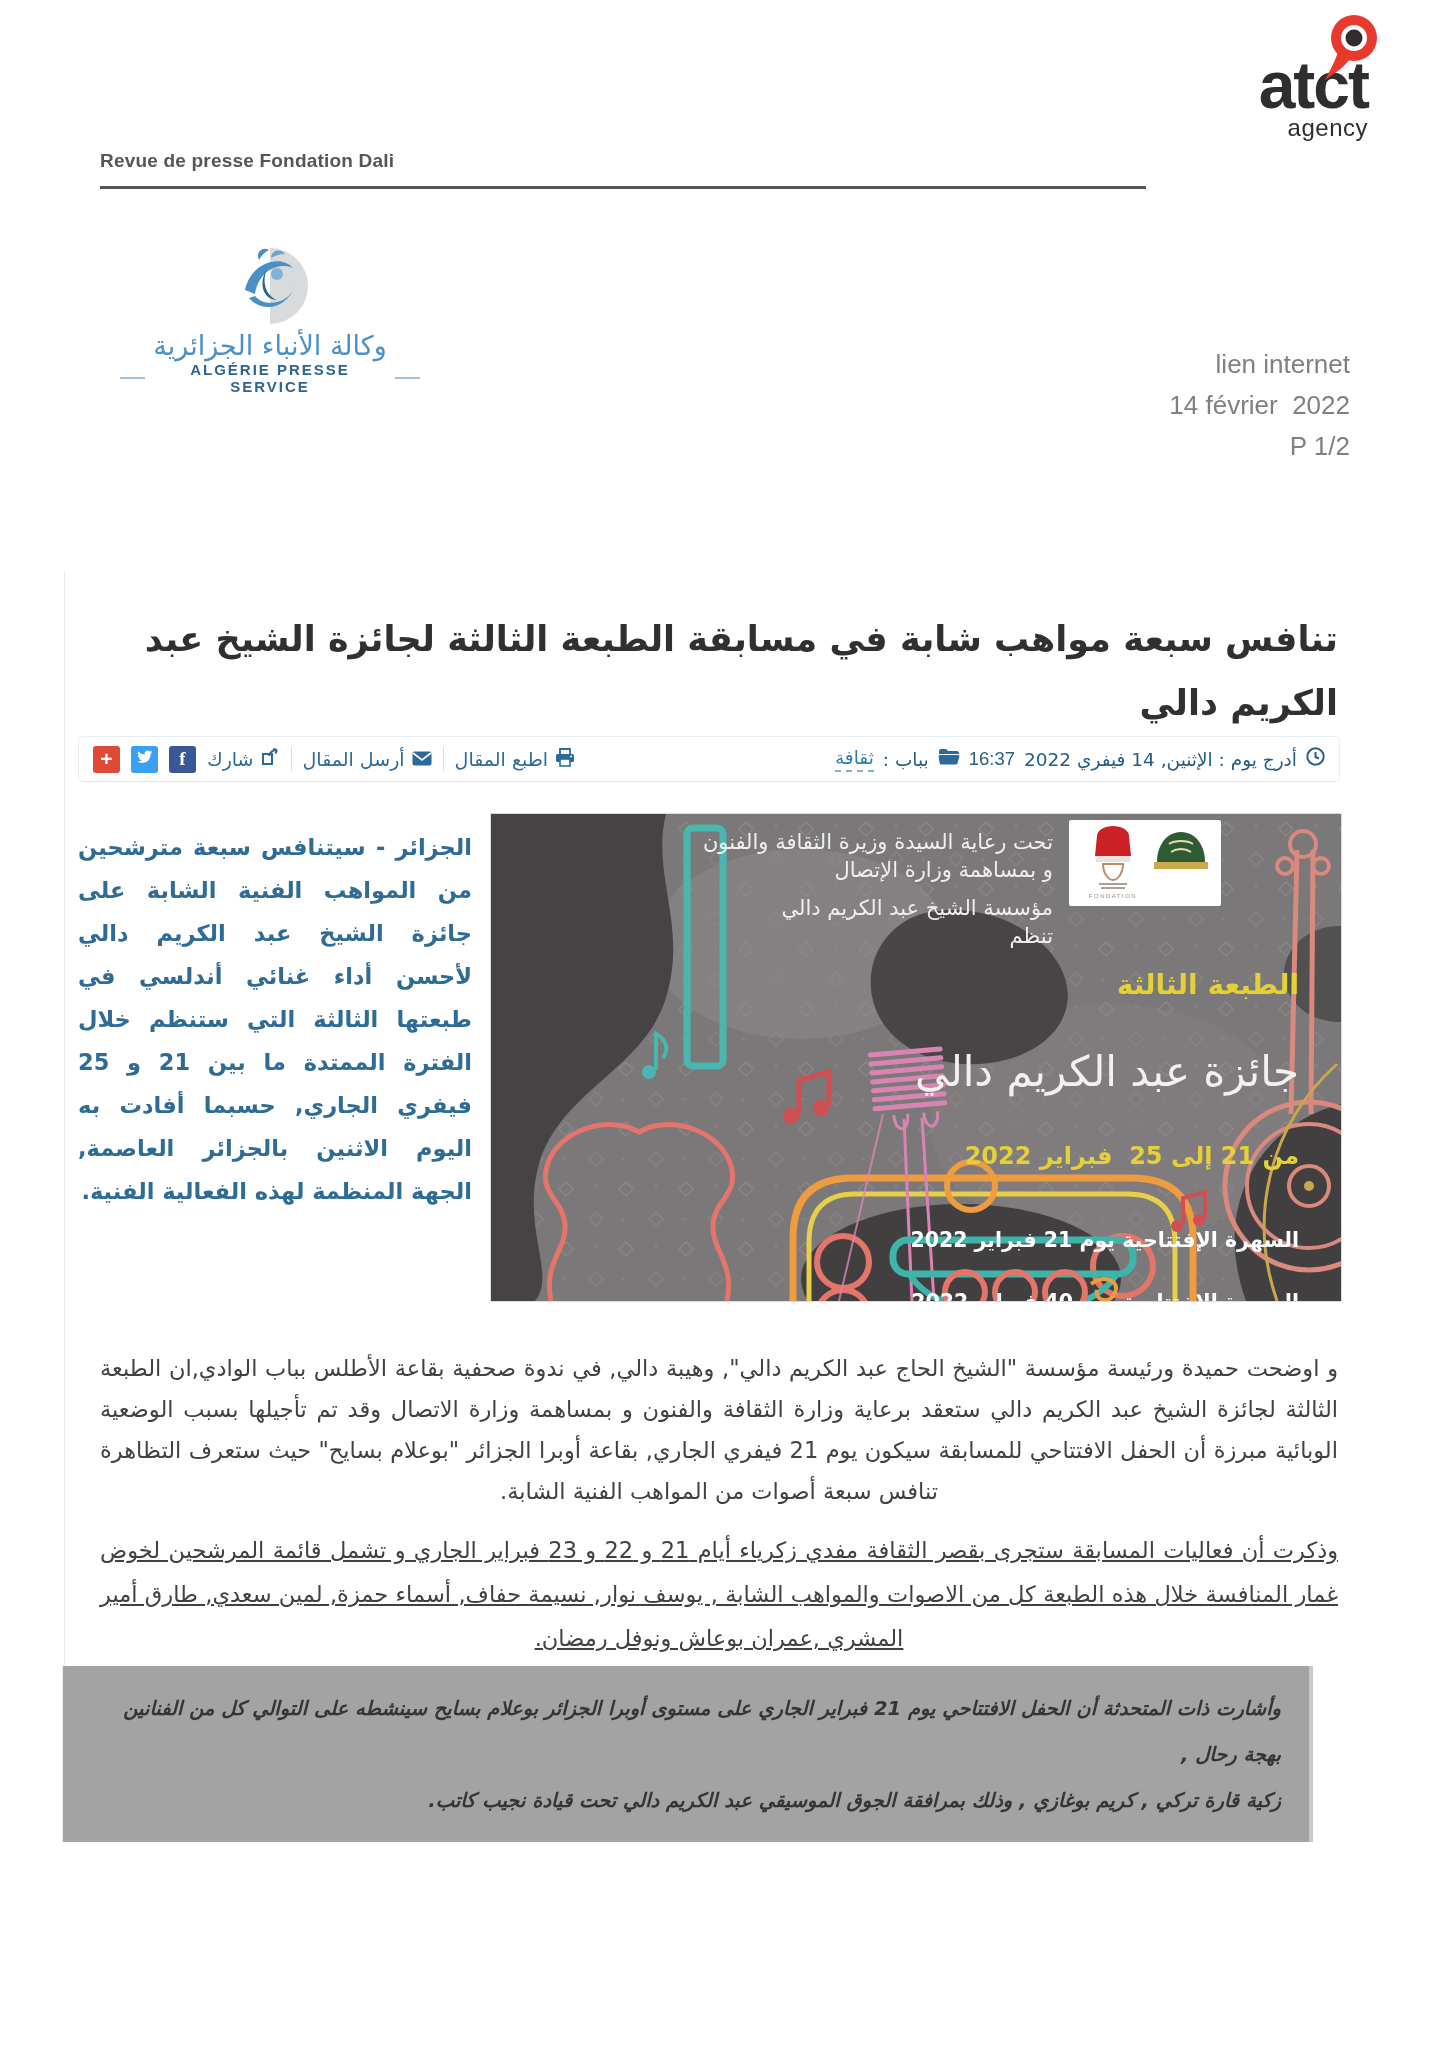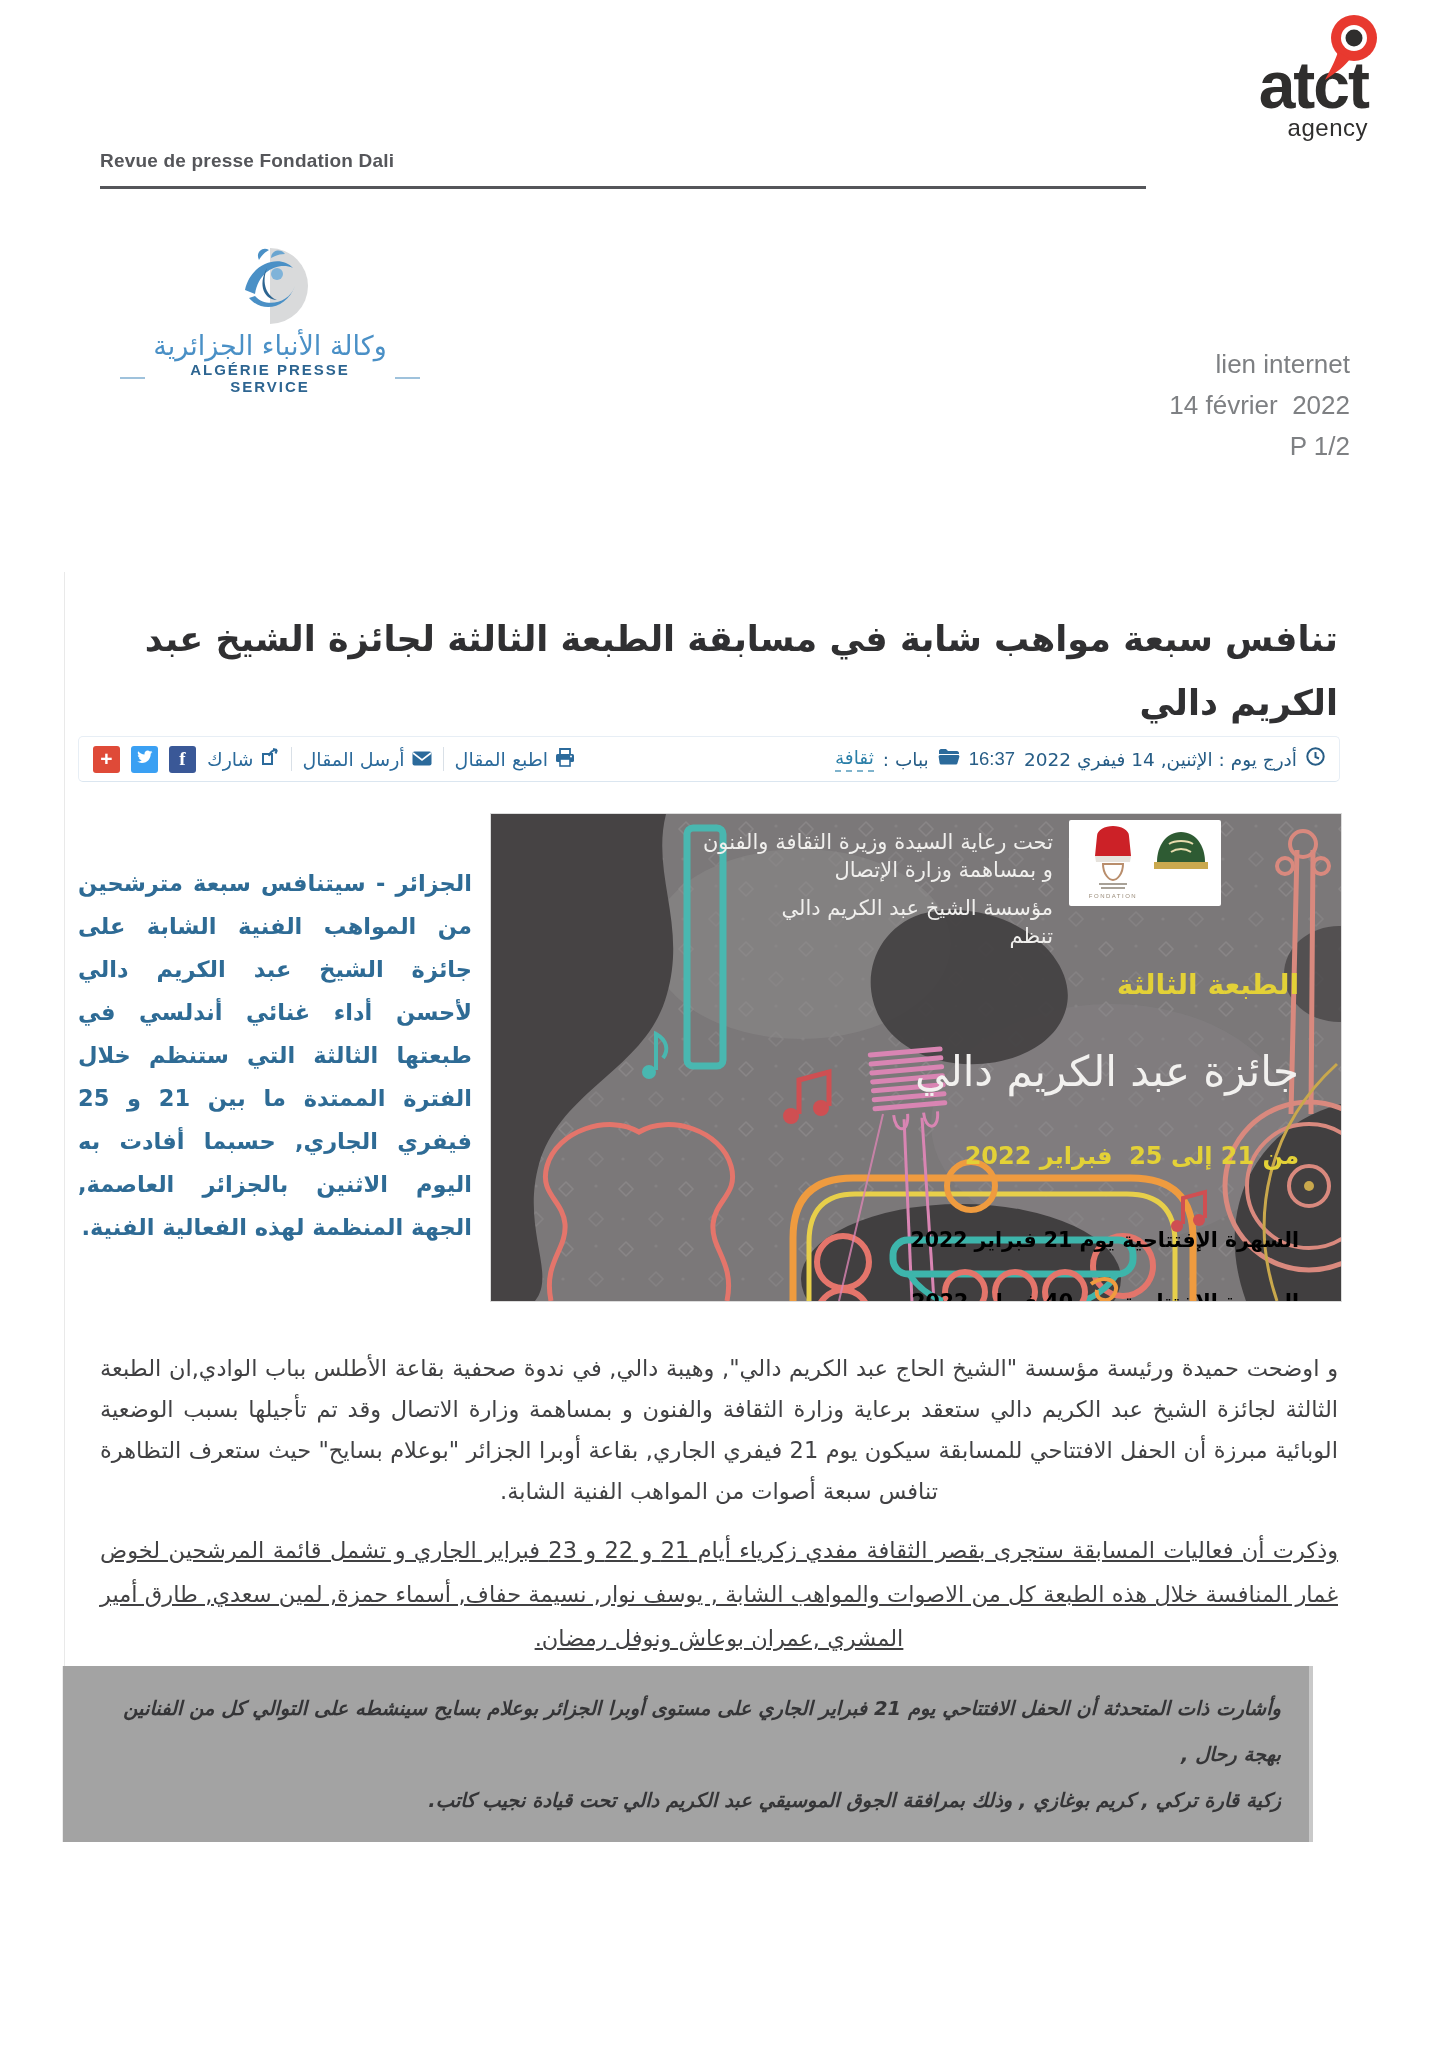--- a/index.html
+++ b/index.html
@@ -36,36 +36,36 @@
   .sq{width:27px;height:27px;border-radius:3px;display:flex;align-items:center;justify-content:center;color:#fff;font-weight:700;cursor:pointer;}
   .sq-gplus{background:#df4a38;font-size:21px;}
   .sq-tw{background:#3aa0f3;}
   .sq-fb{background:#3a5897;font-size:19px;font-family:"Liberation Serif",serif;}
   .tb-item{display:flex;align-items:center;gap:7px;color:#2b6a9b;font-size:19px;direction:rtl;cursor:pointer;}
   .tb-div{width:1px;height:24px;background:#d9e0e7;}
   .tb-right{display:flex;align-items:center;gap:9px;direction:rtl;color:#275d86;font-size:18.5px;}
   .cat-value{color:#2b7fa8;border-bottom:2px dashed #7fb3cc;padding-bottom:2px;cursor:pointer;}
 
   
-  .lead{position:absolute;left:78px;top:826px;width:394px;font-size:22.5px;font-weight:600;color:#2e6b95;line-height:43px;text-align:justify;margin-top:36px;}
+  .lead{position:absolute;left:78px;top:826px;width:394px;font-size:22.5px;font-weight:600;color:#2e6b95;line-height:43px;text-align:justify;}
 
   
   .poster{position:absolute;left:490px;top:813px;width:850px;height:487px;background:#7b7879;border:1px solid #dcdcdc;overflow:hidden;}
   .poster svg.bg{position:absolute;left:0;top:0;}
   .logo-box{position:absolute;right:120px;top:6px;width:152px;height:86px;background:#fff;border-radius:2px;}
   .patronage{position:absolute;right:288px;top:14px;text-align:right;color:#f0efed;}
   .pat1{font-size:21px;line-height:28px;}
   .pat2{font-size:21px;line-height:28px;margin-bottom:10px;}
   .pat3{font-size:21px;line-height:28px;}
   .pat4{font-size:21px;line-height:28px;}
   .poster-text{position:absolute;right:42px;top:116px;text-align:right;white-space:pre;}
   .p-edition{font-size:28px;font-weight:700;color:#e3d137;margin-bottom:8px;}
   .p-title{font-size:42px;color:#f2f1ef;margin-bottom:8px;}
   .p-dates{font-size:24px;font-weight:700;color:#e3d137;margin-bottom:20px;}
-  .p-line-y{font-size:20.5px;font-weight:700;color:#000000;line-height:24px;}
+  .p-line-y{font-size:20.5px;font-weight:700;color:#ffffff;line-height:24px;}
 
   
   .para{position:absolute;left:100px;width:1238px;font-size:22.5px;color:#414143;line-height:41px;text-align:justify;text-align-last:center;}
   .para1{top:1348px;}
   .para2{top:1528px;line-height:44px;text-decoration:underline;}
 
   
   .quote{position:absolute;left:62px;top:1666px;width:1192px;background:#a3a3a3;border-right:4px solid #c9c9c9;border-left:1px solid #ececec;padding:20px 28px 18px 26px;font-size:19.5px;font-style:italic;font-weight:700;color:#353537;line-height:46px;text-align:right;}
 </style>
 </head>

